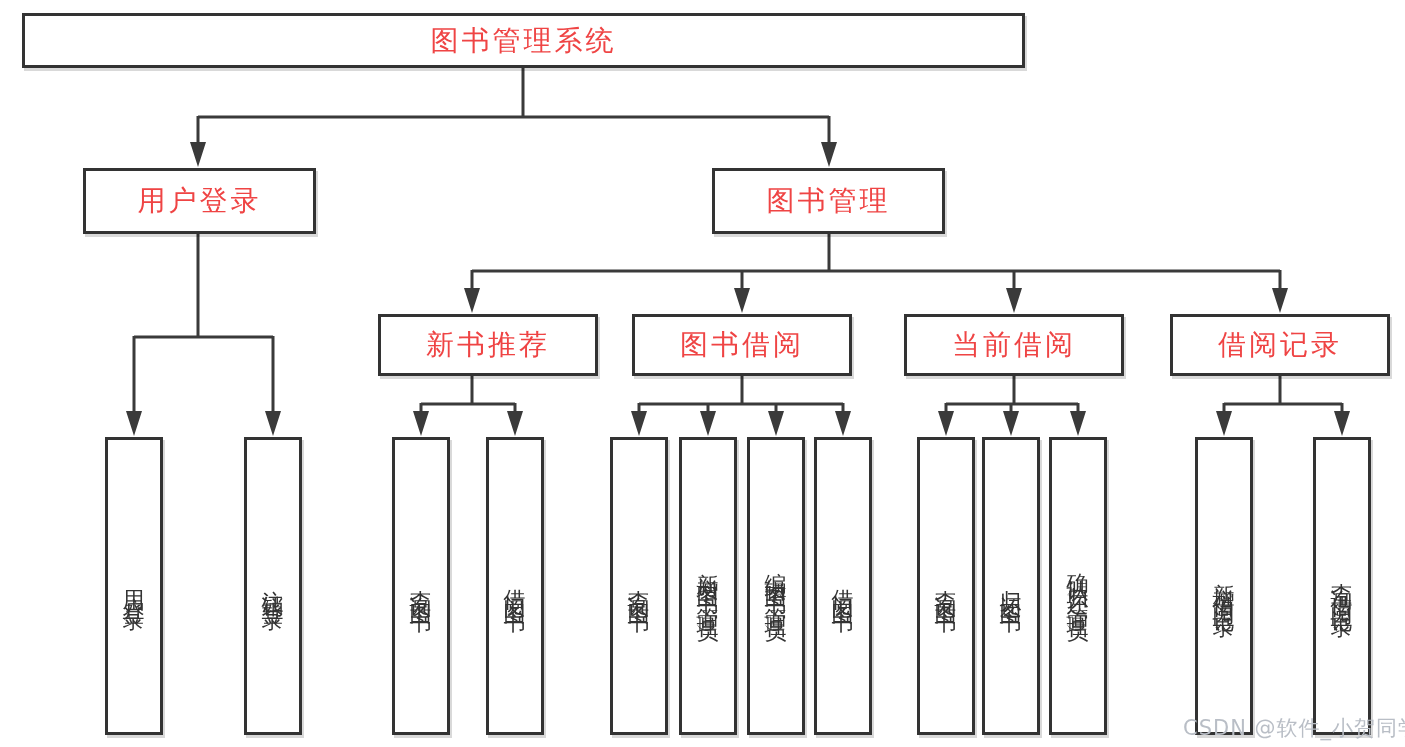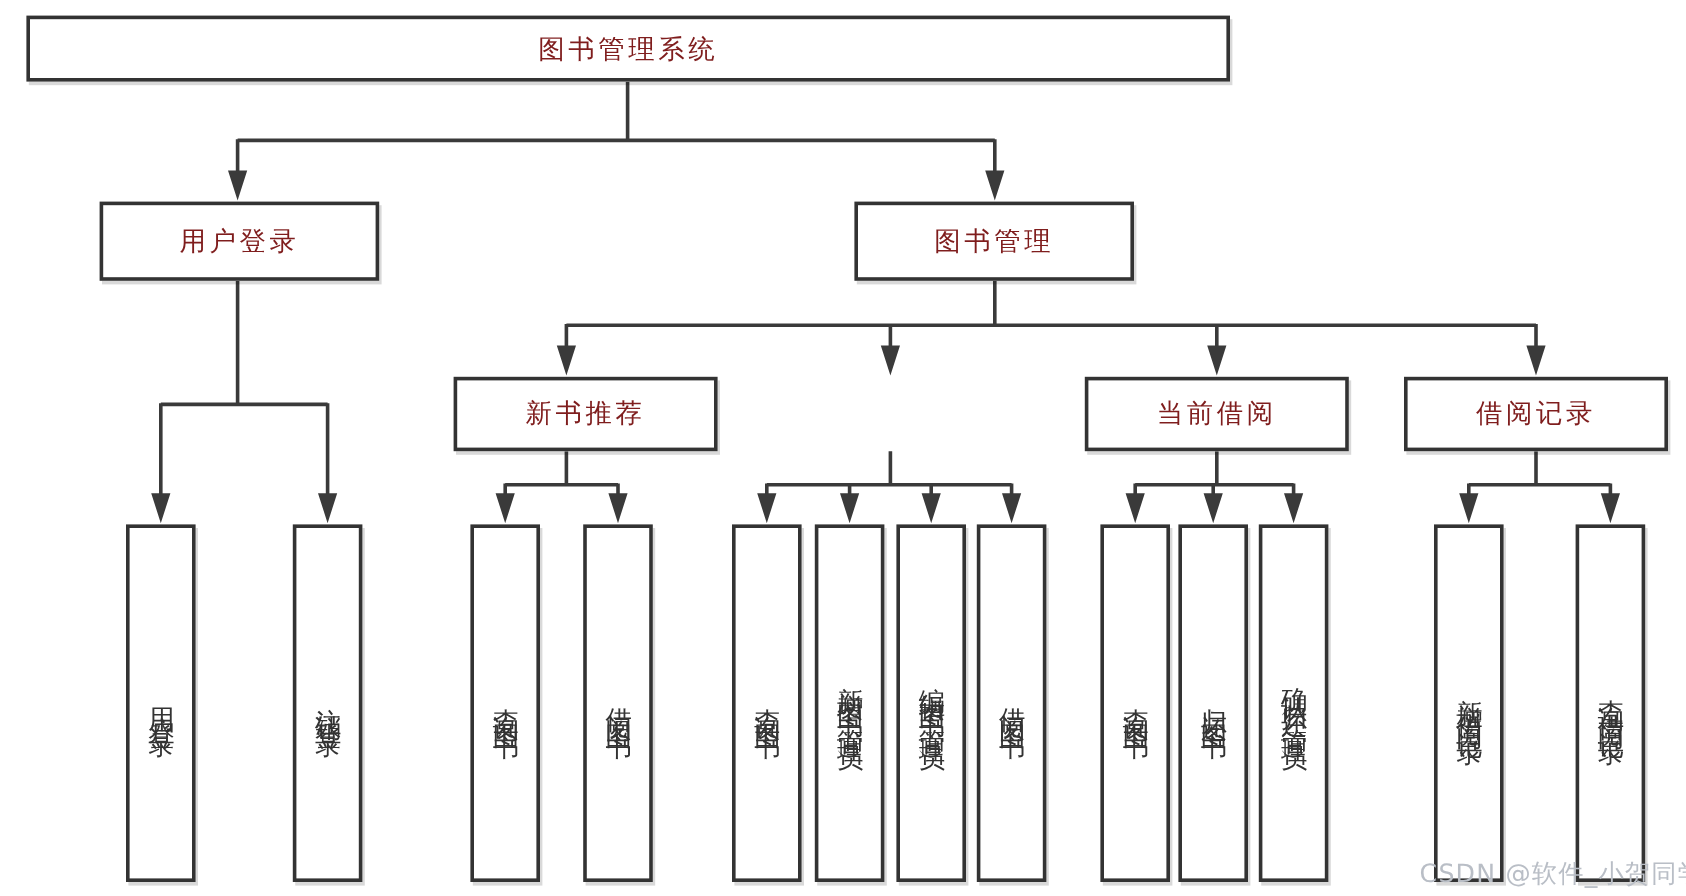--- a/index.html
+++ b/index.html
@@ -16,23 +16,23 @@
     box-sizing:border-box;
     background:#ffffff;
     border:3px solid #333333;
     box-shadow:2px 3px 0 rgba(0,0,0,0.15);
     display:flex;
     align-items:center;
     justify-content:center;
     color:#333333;
   }
   .node .h-label{
-    font-size:22px;
+    font-size:28px;
     letter-spacing:3px;
-    color:#7f1d1d;
+    color:#ef4444;
     white-space:nowrap;
   }
   .leaf .v-label{
     writing-mode:vertical-rl;
     text-orientation:mixed;
     font-size:22px;
     line-height:1.05;
     letter-spacing:7px;
     color:#333333;
   }
@@ -79,20 +79,23 @@
   <div class="node" style="left:83px;top:168px;width:233px;height:66px;">
     <span class="h-label">用户登录</span>
   </div>
   <div class="node" style="left:712px;top:168px;width:233px;height:66px;text-align:right;">
     <span class="h-label">图书管理</span>
   </div>
 
   <div class="node" style="left:362px;top:314px;width:220px;height:62px;margin-left:16px;">
     <span class="h-label">新书推荐</span>
   </div>
+  <div class="node" style="left:632px;top:314px;width:220px;height:62px;">
+    <span class="h-label">图书借阅</span>
+  </div>
   <div class="node" style="left:904px;top:314px;width:220px;height:62px;">
     <span class="h-label">当前借阅</span>
   </div>
   <div class="node" style="left:1170px;top:314px;width:220px;height:62px;">
     <span class="h-label">借阅记录</span>
   </div>
 
   <div class="node leaf" style="left:105px;top:437px;width:58px;height:298px;">
     <span class="v-label">用户登录</span>
   </div>

